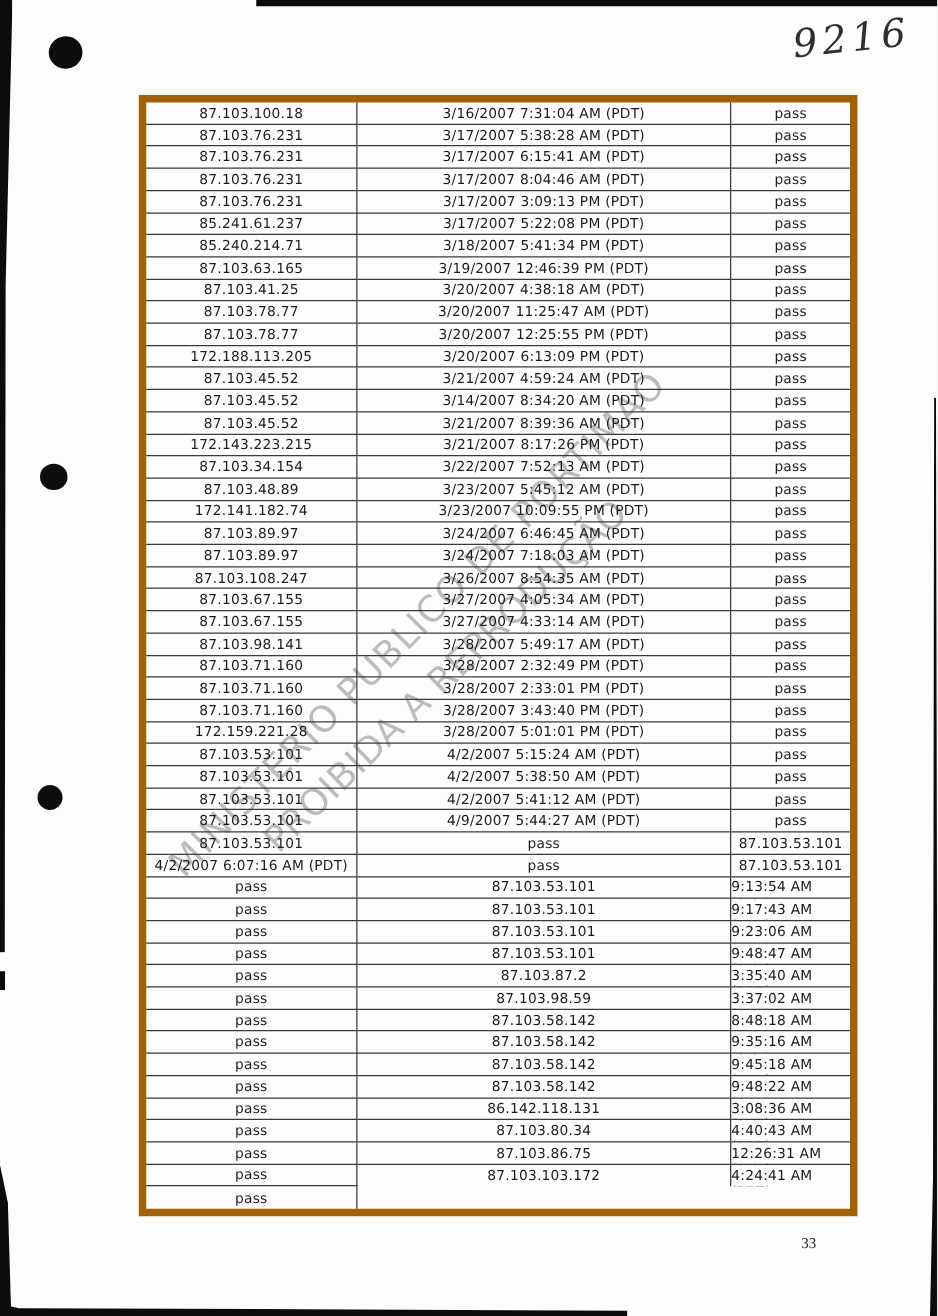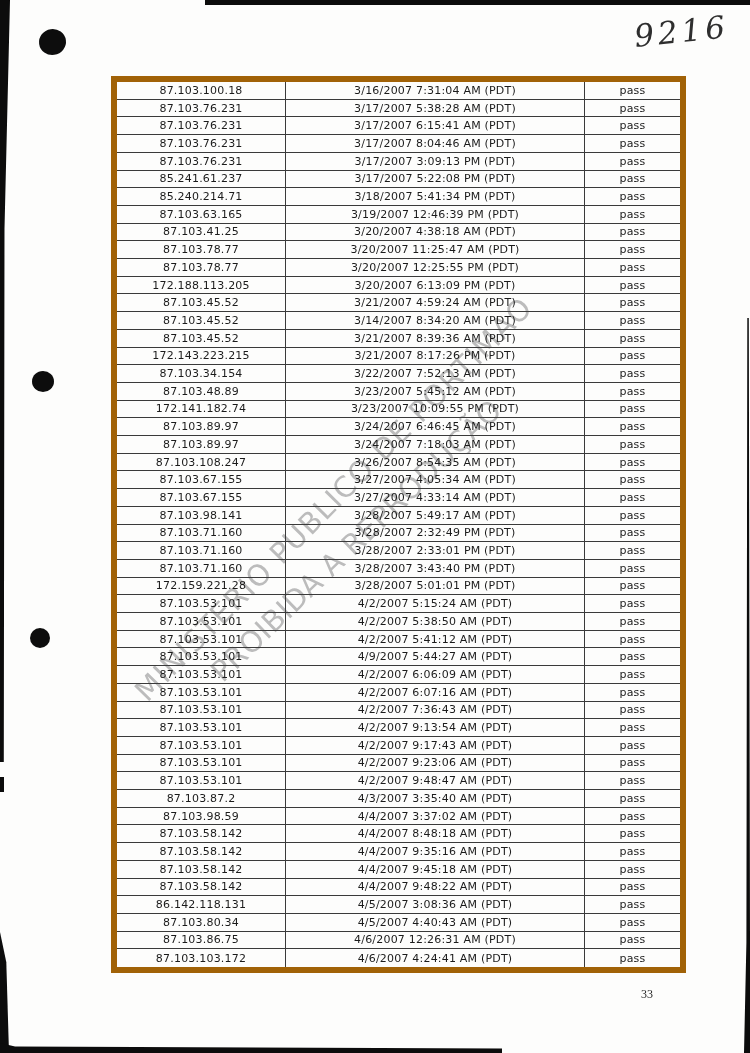--- a/index.html
+++ b/index.html
@@ -193,27 +193,25 @@
       <div class="cell">87.103.53.101</div>
       <div class="cell">4/2/2007 5:38:50 AM (PDT)</div>
       <div class="cell">pass</div>
       <div class="cell">87.103.53.101</div>
       <div class="cell">4/2/2007 5:41:12 AM (PDT)</div>
       <div class="cell">pass</div>
       <div class="cell">87.103.53.101</div>
       <div class="cell">4/9/2007 5:44:27 AM (PDT)</div>
       <div class="cell">pass</div>
       <div class="cell">87.103.53.101</div>
-      <div class="cell">4/2/2007 6:06:09 AM (PDT)</div>
       <div class="cell">pass</div>
       <div class="cell">87.103.53.101</div>
       <div class="cell">4/2/2007 6:07:16 AM (PDT)</div>
       <div class="cell">pass</div>
       <div class="cell">87.103.53.101</div>
-      <div class="cell">4/2/2007 7:36:43 AM (PDT)</div>
       <div class="cell">pass</div>
       <div class="cell">87.103.53.101</div>
       <div class="cell">4/2/2007 9:13:54 AM (PDT)</div>
       <div class="cell">pass</div>
       <div class="cell">87.103.53.101</div>
       <div class="cell">4/2/2007 9:17:43 AM (PDT)</div>
       <div class="cell">pass</div>
       <div class="cell">87.103.53.101</div>
       <div class="cell">4/2/2007 9:23:06 AM (PDT)</div>
       <div class="cell">pass</div>

